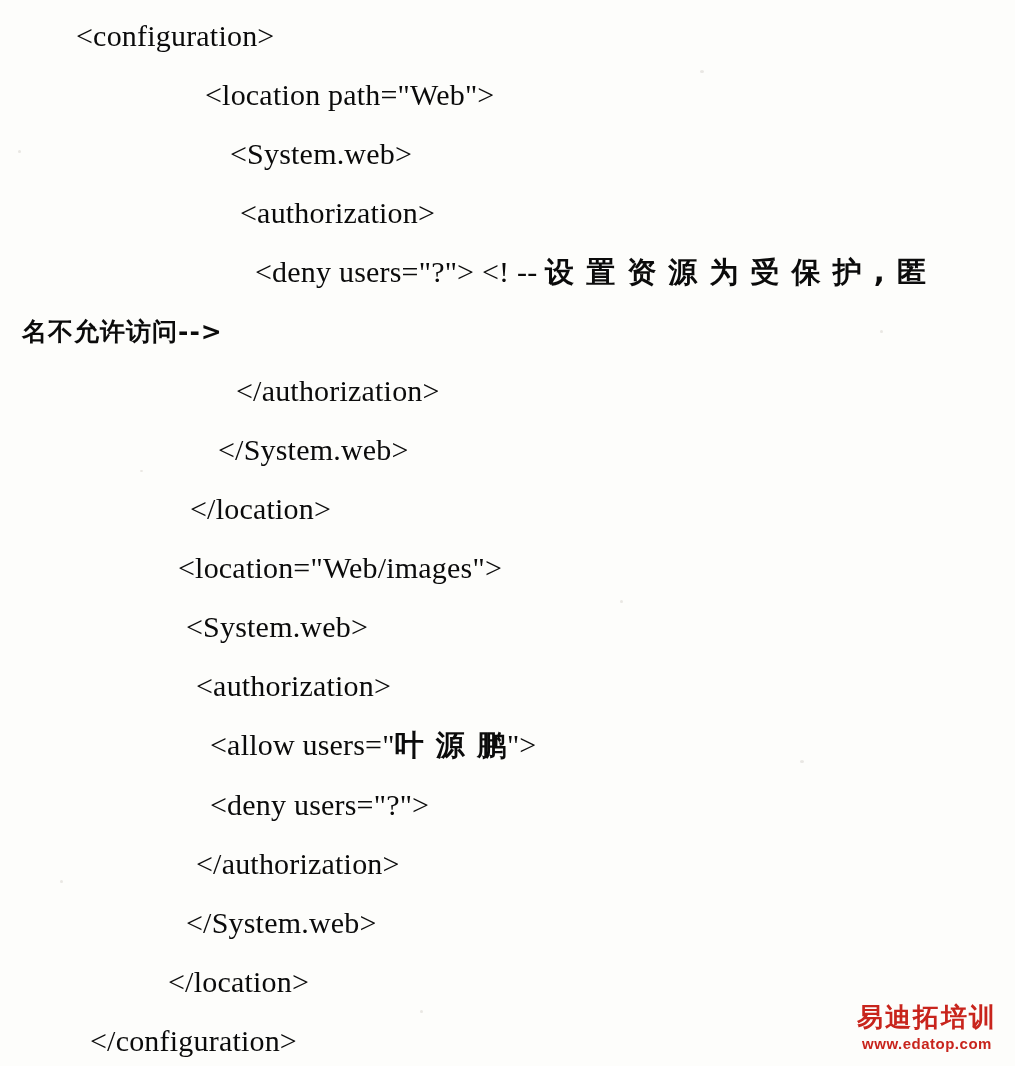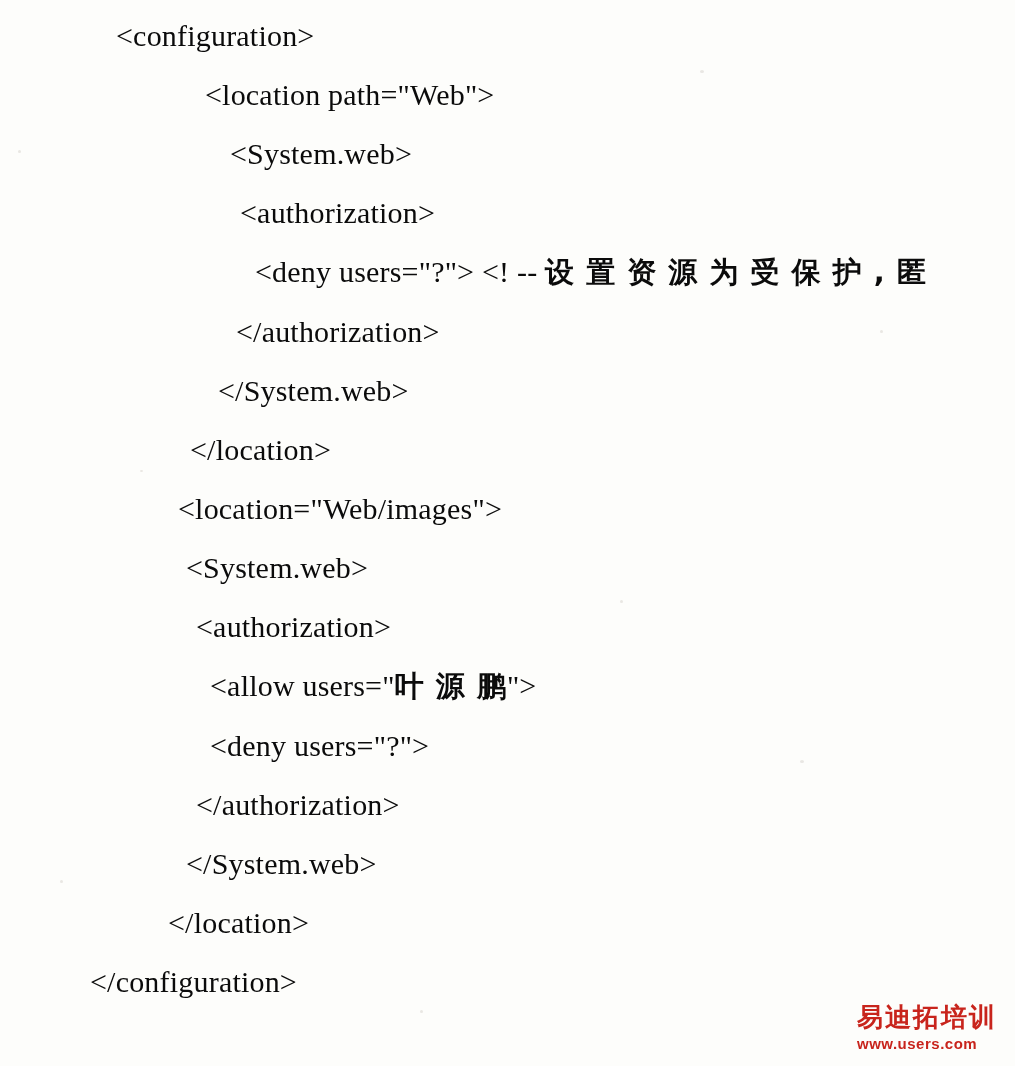--- a/index.html
+++ b/index.html
@@ -47,21 +47,21 @@
     font-weight: 700;
     line-height: 59px;
     white-space: pre;
     color: #0b0b0b;
     letter-spacing: 1px;
   }
   .watermark {
     position: absolute;
     right: 18px;
     bottom: 14px;
-    text-align: left;
+    text-align: center;
     line-height: 1.15;
   }
   .watermark .wm-main {
     font-family: "DejaVu Sans", sans-serif;
     font-size: 26px;
     font-weight: 700;
     color: #c8241c;
     letter-spacing: 2px;
   }
   .watermark .wm-sub {
@@ -79,30 +79,31 @@
     opacity: .55;
   }
 </style>
 </head>
 <body>
 
 <div id="page">
 
   <div class="code-block">
 
-    <div class="code-line" style="padding-left:116px;"><span>&lt;configuration&gt;</span></div>
+    <div class="code-line" style="padding-left:76px;"><span>&lt;configuration&gt;</span></div>
 
     <div class="code-line" style="padding-left:205px;"><span>&lt;location path="Web"&gt;</span></div>
 
     <div class="code-line" style="padding-left:230px;"><span>&lt;System.web&gt;</span></div>
 
     <div class="code-line" style="padding-left:240px;"><span>&lt;authorization&gt;</span></div>
 
     <div class="code-line" style="padding-left:255px;"><span>&lt;deny users="?"&gt; &lt;! -- </span><span class="cn">设 置 资 源 为 受 保 护 , 匿</span></div>
 
+    <div class="wrap-line" style="padding-left:22px;"><span>名不允许访问--&gt;</span></div>
 
     <div class="code-line" style="padding-left:236px;"><span>&lt;/authorization&gt;</span></div>
 
     <div class="code-line" style="padding-left:218px;"><span>&lt;/System.web&gt;</span></div>
 
     <div class="code-line" style="padding-left:190px;"><span>&lt;/location&gt;</span></div>
 
     <div class="code-line" style="padding-left:178px;"><span>&lt;location="Web/images"&gt;</span></div>
 
     <div class="code-line" style="padding-left:186px;"><span>&lt;System.web&gt;</span></div>
@@ -118,21 +119,21 @@
     <div class="code-line" style="padding-left:186px;"><span>&lt;/System.web&gt;</span></div>
 
     <div class="code-line" style="padding-left:168px;"><span>&lt;/location&gt;</span></div>
 
     <div class="code-line" style="padding-left:90px;"><span>&lt;/configuration&gt;</span></div>
 
   </div>
 
   <div class="watermark">
     <div class="wm-main">易迪拓培训</div>
-    <div class="wm-sub">www.users.com</div>
+    <div class="wm-sub">www.edatop.com</div>
   </div>
 
   <div class="speck" style="left:18px;  top:150px;  width:3px; height:3px;"></div>
   <div class="speck" style="left:700px; top:70px;   width:4px; height:3px;"></div>
   <div class="speck" style="left:880px; top:330px;  width:3px; height:3px;"></div>
   <div class="speck" style="left:140px; top:470px;  width:3px; height:2px;"></div>
   <div class="speck" style="left:620px; top:600px;  width:3px; height:3px;"></div>
   <div class="speck" style="left:800px; top:760px;  width:4px; height:3px;"></div>
   <div class="speck" style="left:60px;  top:880px;  width:3px; height:3px;"></div>
   <div class="speck" style="left:420px; top:1010px; width:3px; height:3px;"></div>

